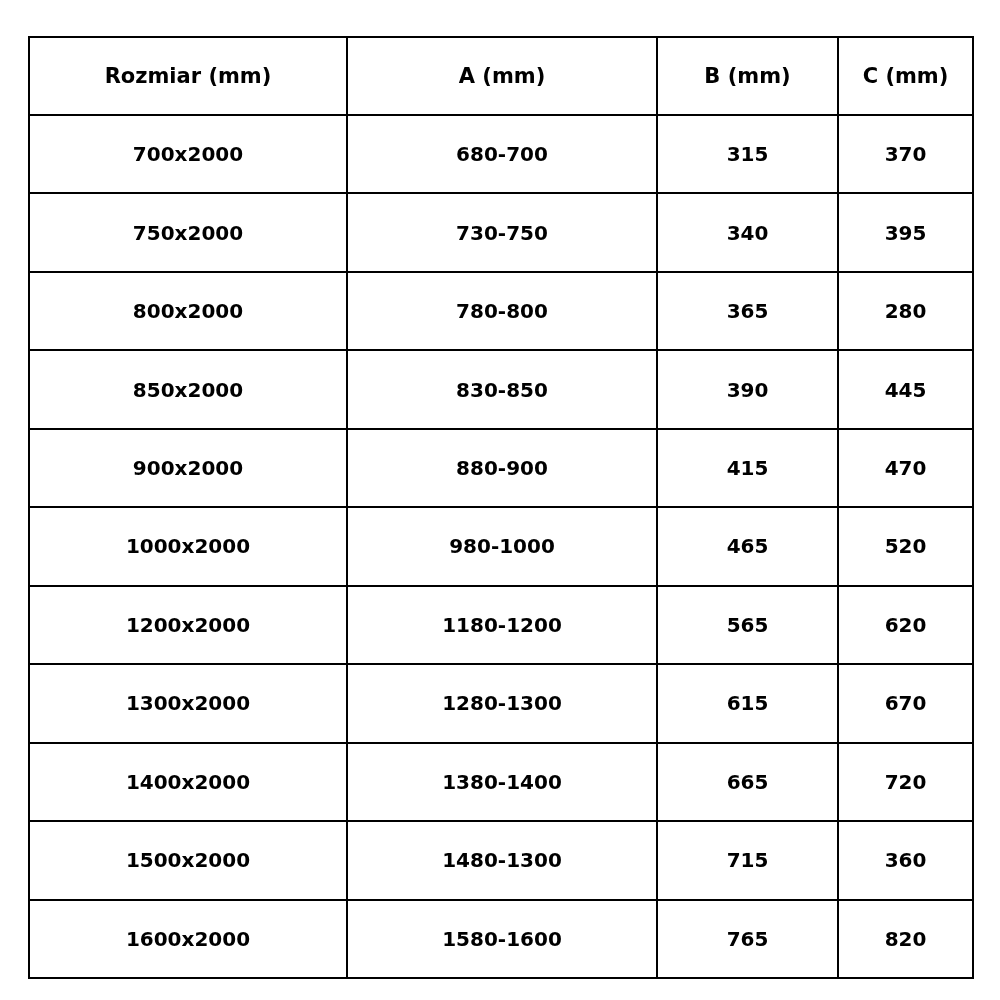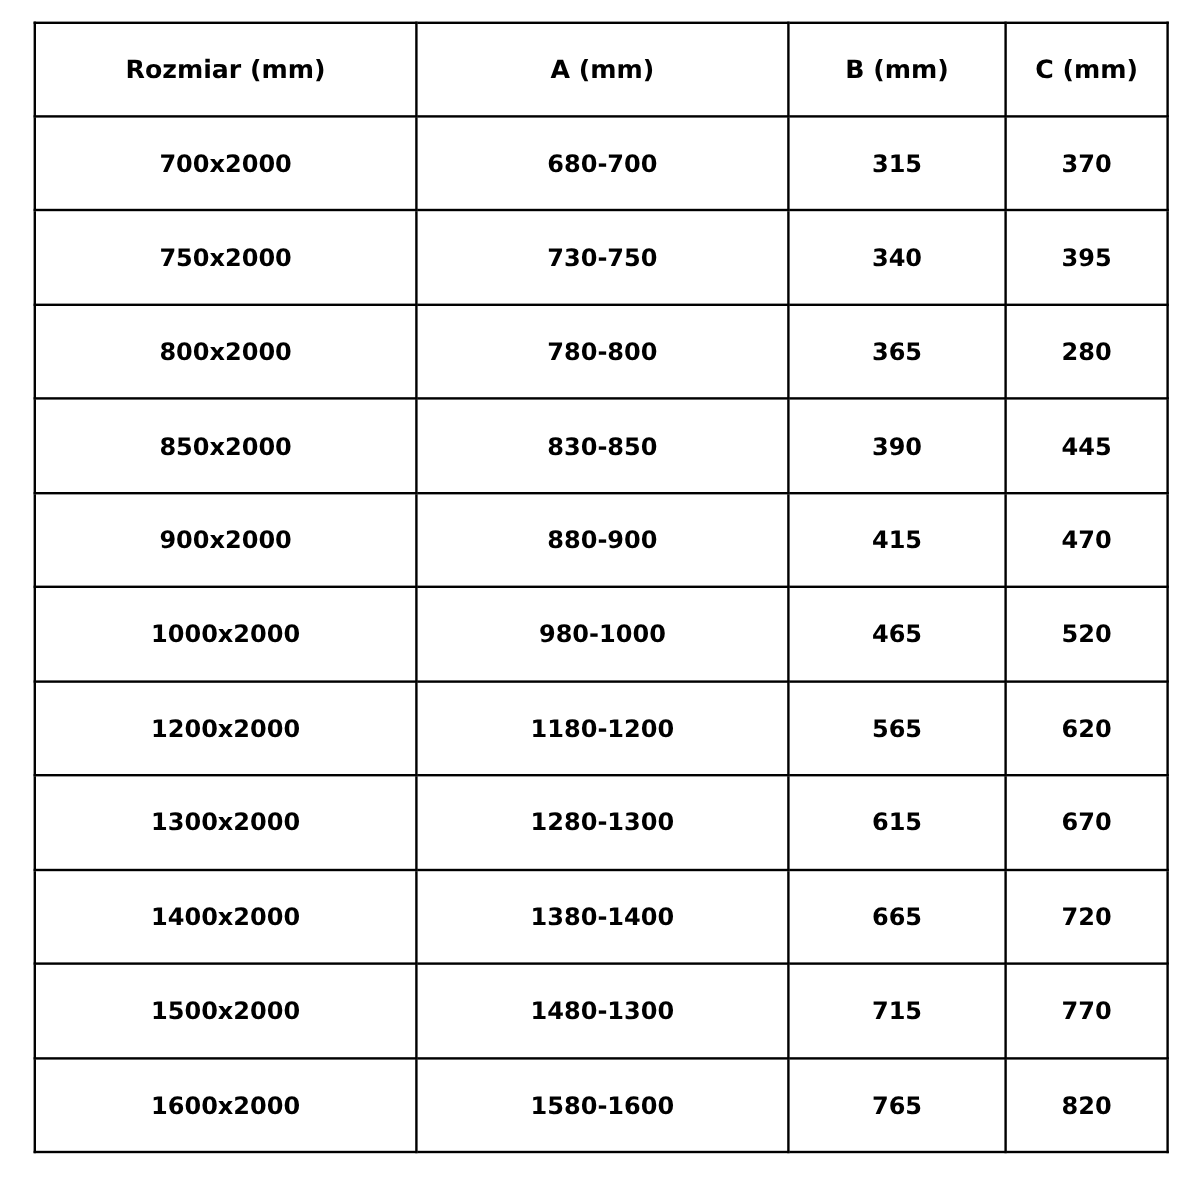--- a/index.html
+++ b/index.html
@@ -11,21 +11,21 @@
     width: 1000px;
     height: 1000px;
     font-family: "DejaVu Sans", "Liberation Sans", sans-serif;
     color: #000000;
     overflow: hidden;
   }
   .sheet {
     box-sizing: border-box;
     width: 847px;
     height: 1000px;
-    padding: 18px 28px 27px 28px;
+    padding: 36px 28px 27px 28px;
   }
   table.size-table {
     border-collapse: collapse;
     table-layout: fixed;
     width: 944px;
     height: 943px;
   }
   table.size-table td,
   table.size-table th {
     border: 2px solid #000000;
@@ -119,21 +119,21 @@
       <tr>
         <td>1400x2000</td>
         <td>1380-1400</td>
         <td>665</td>
         <td>720</td>
       </tr>
       <tr>
         <td>1500x2000</td>
         <td>1480-1300</td>
         <td>715</td>
-        <td>770</td>
+        <td>360</td>
       </tr>
       <tr>
         <td>1600x2000</td>
         <td>1580-1600</td>
         <td>765</td>
         <td>820</td>
       </tr>
     </tbody>
   </table>
 </div>

